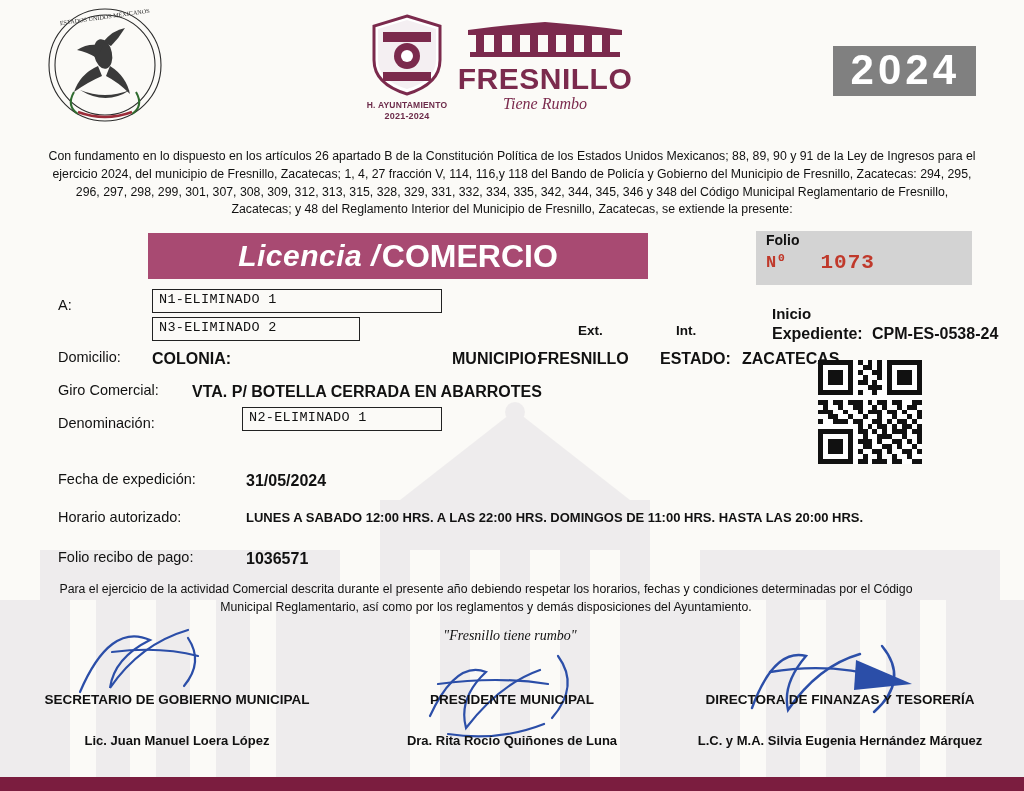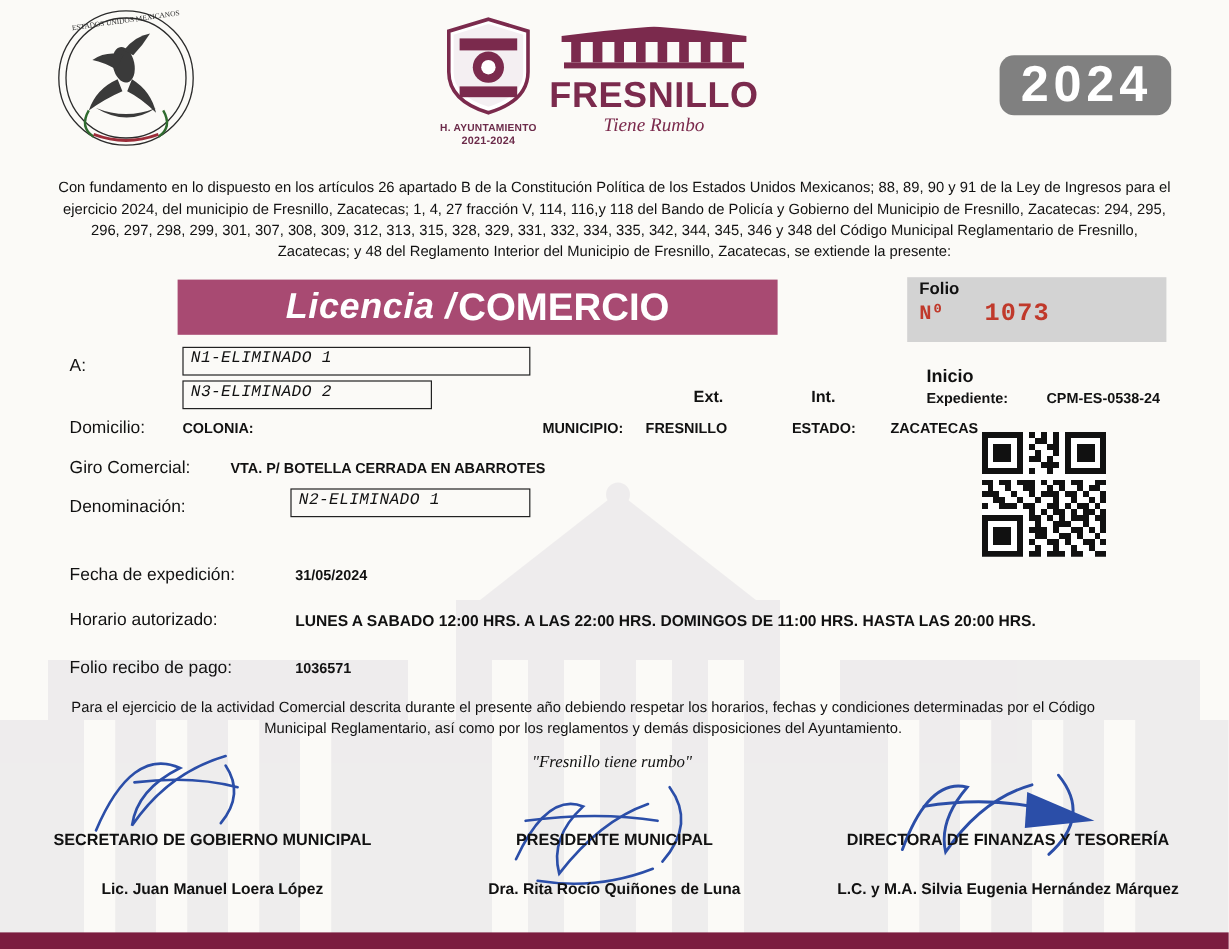--- a/index.html
+++ b/index.html
@@ -94,21 +94,20 @@
     position: absolute;
     right: 48px;
     top: 46px;
     background: #808080;
     color: #ffffff;
     font-size: 42px;
     font-weight: bold;
     letter-spacing: 4px;
     padding: 2px 16px 4px 18px;
     line-height: 1.05;
-    border-radius: 12px;
   }
 
   
   .legal {
     margin: 20px 46px 0 46px;
     font-size: 12.3px;
     line-height: 1.45;
     text-align: center;
     color: #111;
   }
@@ -186,35 +185,34 @@
     margin-top: 4px;
     height: 300px;
   }
   .lbl {
     position: absolute;
     font-size: 14.5px;
     color: #111;
   }
   .val {
     position: absolute;
-    font-size: 12px;
+    font-size: 16px;
     font-weight: bold;
     color: #111;
   }
   .boxed {
     position: absolute;
     border: 1px solid #222;
     background: transparent;
     font-family: "Liberation Mono", monospace;
     font-size: 13.5px;
     padding: 2px 6px;
     box-sizing: border-box;
     color: #111;
     letter-spacing: .3px;
-    font-style: italic;
   }
   .bold-sm { font-weight: bold; font-size: 13.5px; }
 
   
   .qr {
     position: absolute;
     left: 818px;
     top: 360px;
     width: 104px;
     height: 104px;

